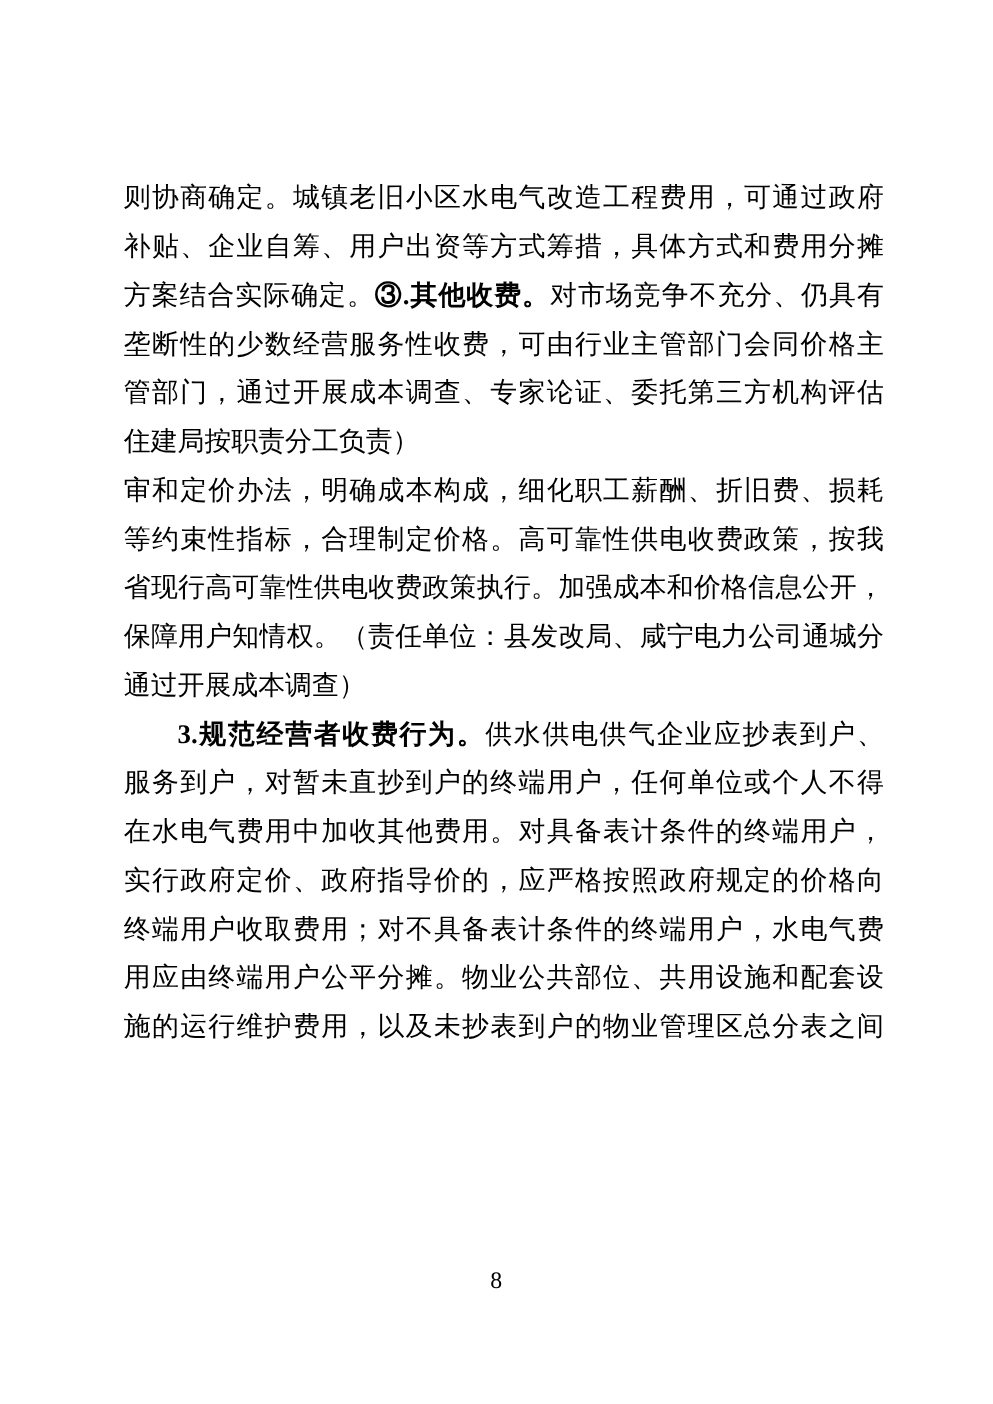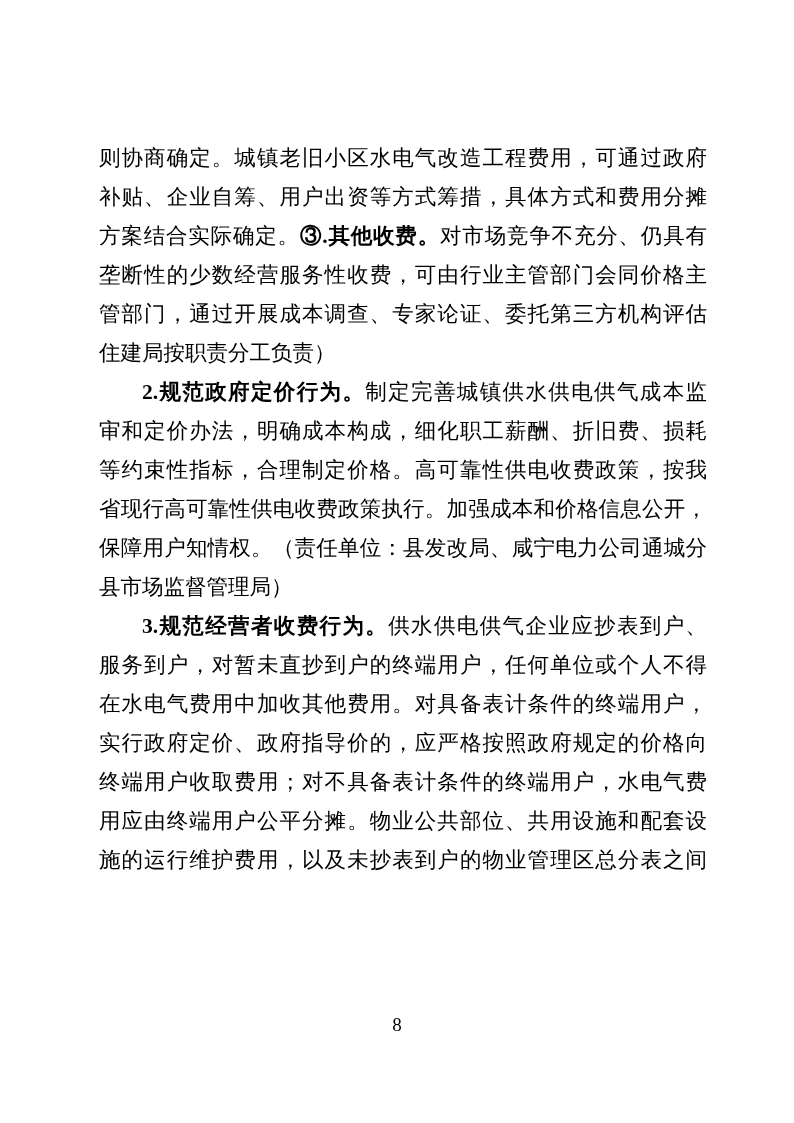--- a/index.html
+++ b/index.html
@@ -59,26 +59,25 @@
 <body>
 
 <div class="page">
   <div class="text-block">
       <div class="line"><span class="run">则协商确定。城镇老旧小区水电气改造工程费用，可通过政府</span></div>
       <div class="line"><span class="run">补贴、企业自筹、用户出资等方式筹措，具体方式和费用分摊</span></div>
       <div class="line"><span class="run">方案结合实际确定。</span><span class="run bold">③.其他收费。</span><span class="run">对市场竞争不充分、仍具有</span></div>
       <div class="line"><span class="run">垄断性的少数经营服务性收费，可由行业主管部门会同价格主</span></div>
       <div class="line"><span class="run">管部门，通过开展成本调查、专家论证、委托第三方机构评估</span></div>
       <div class="line last"><span class="run">住建局按职责分工负责）</span></div>
-      <div class="line indent"><span class="run bold">2.规范政府定价行为。</span><span class="run">制定完善城镇供水供电供气成本监</span></div>
       <div class="line"><span class="run">审和定价办法，明确成本构成，细化职工薪酬、折旧费、损耗</span></div>
       <div class="line"><span class="run">等约束性指标，合理制定价格。高可靠性供电收费政策，按我</span></div>
       <div class="line"><span class="run">省现行高可靠性供电收费政策执行。加强成本和价格信息公开，</span></div>
       <div class="line"><span class="run">保障用户知情权。（责任单位：县发改局、咸宁电力公司通城分</span></div>
-      <div class="line last"><span class="run">县市场监督管理局）</span></div>
+      <div class="line last"><span class="run">通过开展成本调查）</span></div>
       <div class="line indent"><span class="run bold">3.规范经营者收费行为。</span><span class="run">供水供电供气企业应抄表到户、</span></div>
       <div class="line"><span class="run">服务到户，对暂未直抄到户的终端用户，任何单位或个人不得</span></div>
       <div class="line"><span class="run">在水电气费用中加收其他费用。对具备表计条件的终端用户，</span></div>
       <div class="line"><span class="run">实行政府定价、政府指导价的，应严格按照政府规定的价格向</span></div>
       <div class="line"><span class="run">终端用户收取费用；对不具备表计条件的终端用户，水电气费</span></div>
       <div class="line"><span class="run">用应由终端用户公平分摊。物业公共部位、共用设施和配套设</span></div>
       <div class="line"><span class="run">施的运行维护费用，以及未抄表到户的物业管理区总分表之间</span></div>
     </div>
   <div class="page-number">8</div>
 </div>

